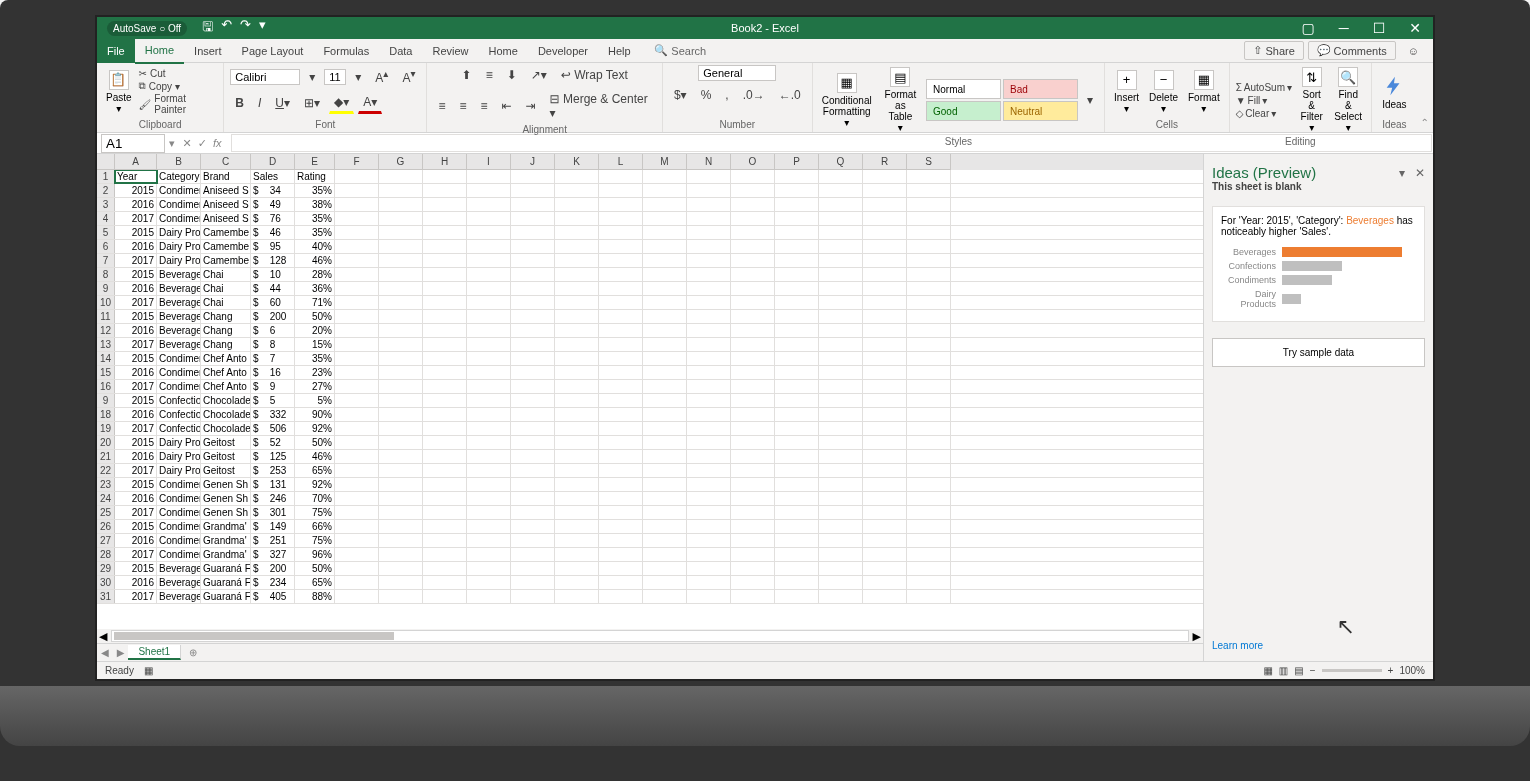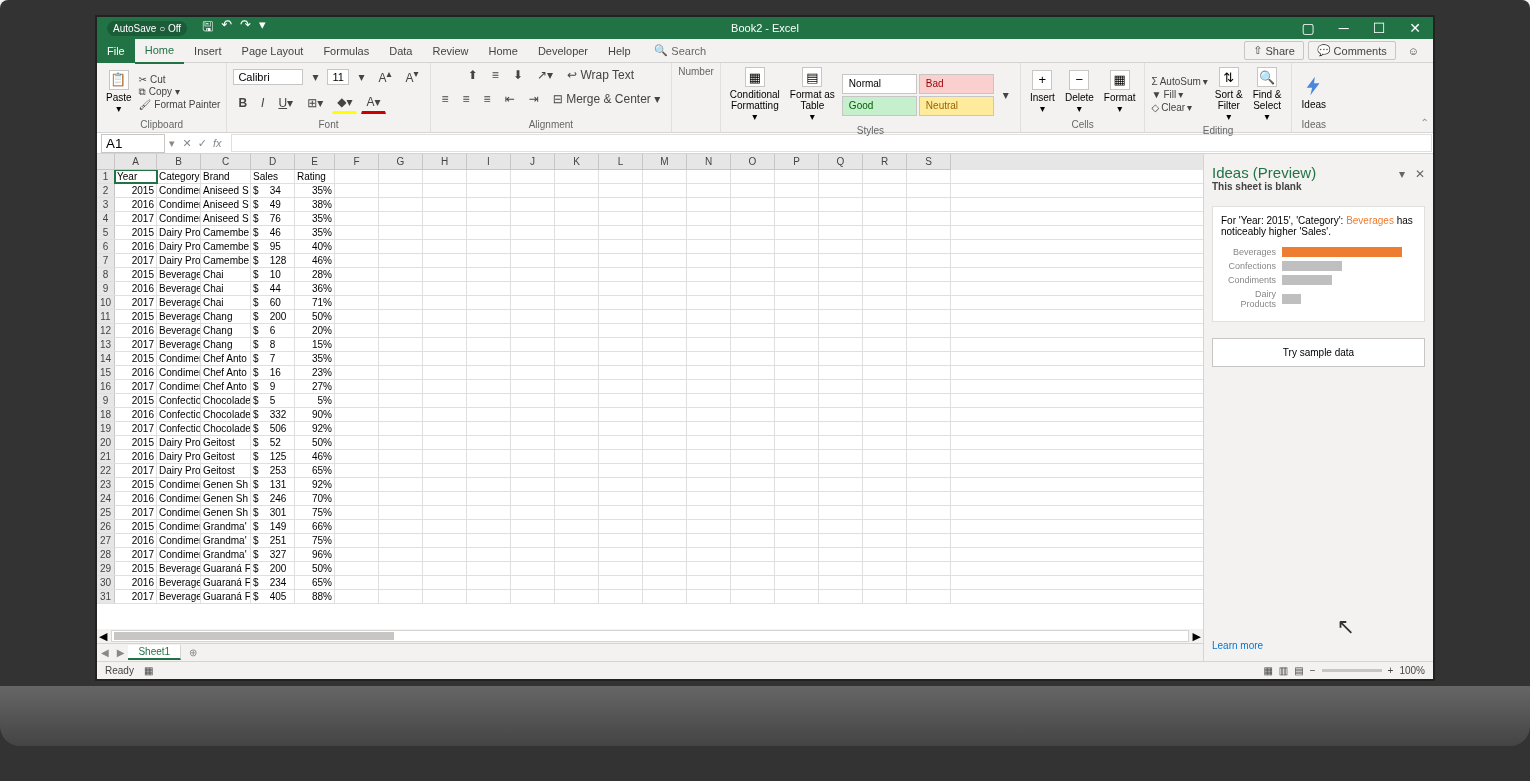--- a/index.html
+++ b/index.html
@@ -51,21 +51,21 @@
 .col-headers { height: 16px; display: flex; background: #e7e6e6; font-size: 10px; }
 .corner { width: 18px; border-right: 1px solid #c8c6c4; border-bottom: 1px solid #c8c6c4; background: #e7e6e6; }
 .colh { border-right: 1px solid #c8c6c4; border-bottom: 1px solid #c8c6c4; text-align: center; line-height: 16px; color: #444; }
 .rows { flex: 1; overflow: hidden; }
 .row { height: 14px; display: flex; font-size: 10px; border-bottom: 1px solid #e1dfdd; }
 .rowh { width: 18px; background: #e7e6e6; border-right: 1px solid #c8c6c4; text-align: center; line-height: 14px; color: #444; }
 .cell { border-right: 1px solid #e1dfdd; padding: 0 2px; line-height: 14px; overflow: hidden; white-space: nowrap; }
 .cell.num { text-align: right; }
 .cell.active { outline: 2px solid #217346; outline-offset: -1px; background: #fff; }
 .ideas-pane { width: 230px; border-left: 1px solid #d4d4d4; background: #f3f2f1; padding: 10px 8px; display: flex; flex-direction: column; font-size: 11px; }
-.ideas-pane .ph { color: #217346; font-size: 15px; display: flex; align-items: flex-end; justify-content: space-between; }
+.ideas-pane .ph { color: #217346; font-size: 15px; display: flex; align-items: center; justify-content: space-between; }
 .ideas-pane .ph .pctrl { color: #666; font-size: 12px; }
 .ideas-pane .blank { color: #444; font-weight: 600; font-size: 10px; }
 .ideas-pane .desc { color: #444; margin-top: 14px; font-size: 10px; line-height: 1.4; }
 .insight-card { background: #fff; border: 1px solid #e1dfdd; padding: 8px; margin-top: 14px; font-size: 10px; }
 .insight-card .hl { color: #ed7d31; }
 .insight-chart { margin-top: 10px; }
 .insight-row { display: flex; align-items: center; gap: 6px; margin: 4px 0; font-size: 9px; color: #888; }
 .insight-row .lbl { width: 55px; text-align: right; }
 .insight-row .bar { height: 10px; background: #bfbfbf; }
 .insight-row .bar.orange { background: #ed7d31; }
@@ -197,20 +197,30 @@
         <span class="boxbtn">≡</span>
         <span class="boxbtn">⇤</span>
         <span class="boxbtn">⇥</span>
         <span class="boxbtn"><span>⊟</span> <span>Merge &amp; Center</span> ▾</span>
       </div>
     </div>
     <div class="rgroup-label">Alignment</div>
   </div>
 
   <div class="rgroup">
+    <div class="rgroup-content" style="flex-direction:column;gap:4px">
+      <span class="sel" style="width:78px">General</span>
+      <div class="font-row">
+        <span class="boxbtn">$▾</span>
+        <span class="boxbtn">%</span>
+        <span class="boxbtn">,</span>
+        <span class="boxbtn">.0→</span>
+        <span class="boxbtn">←.0</span>
+      </div>
+    </div>
     <div class="rgroup-label">Number</div>
   </div>
 
   <div class="rgroup">
     <div class="rgroup-content">
       <div class="vert-btn"><div class="vi">▦</div><span style="white-space:pre-line">Conditional
 Formatting</span>▾</div>
       <div class="vert-btn"><div class="vi">▤</div><span style="white-space:pre-line">Format as
 Table</span>▾</div>
       <div class="styles-grid">

